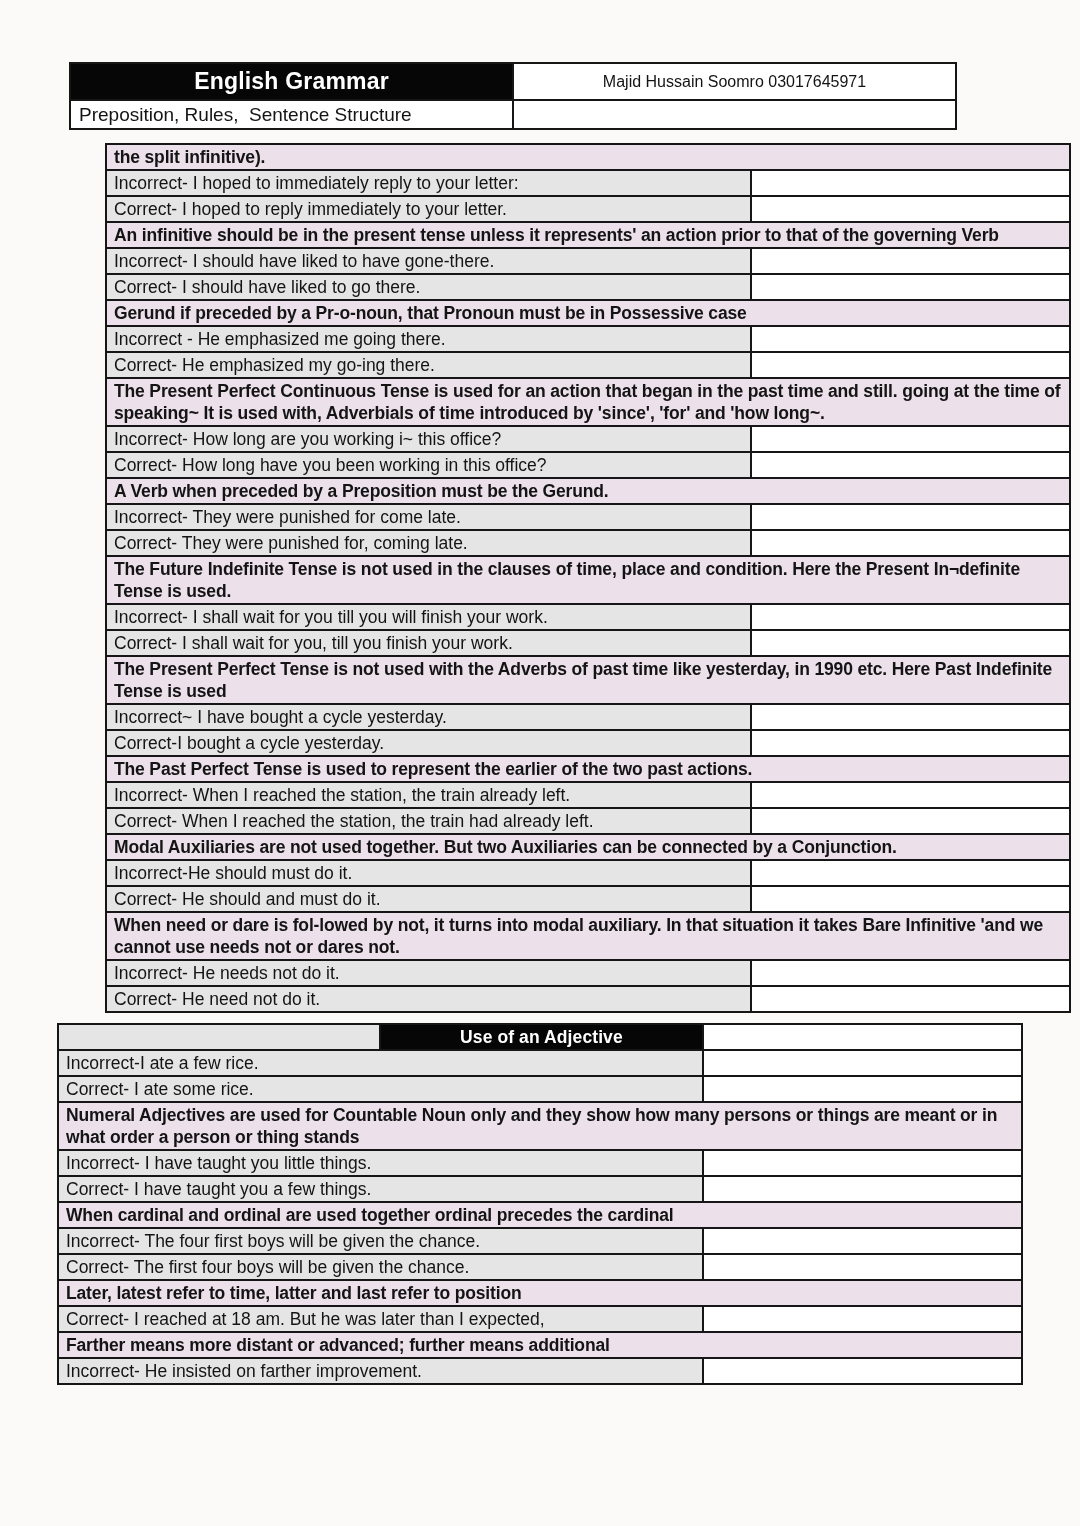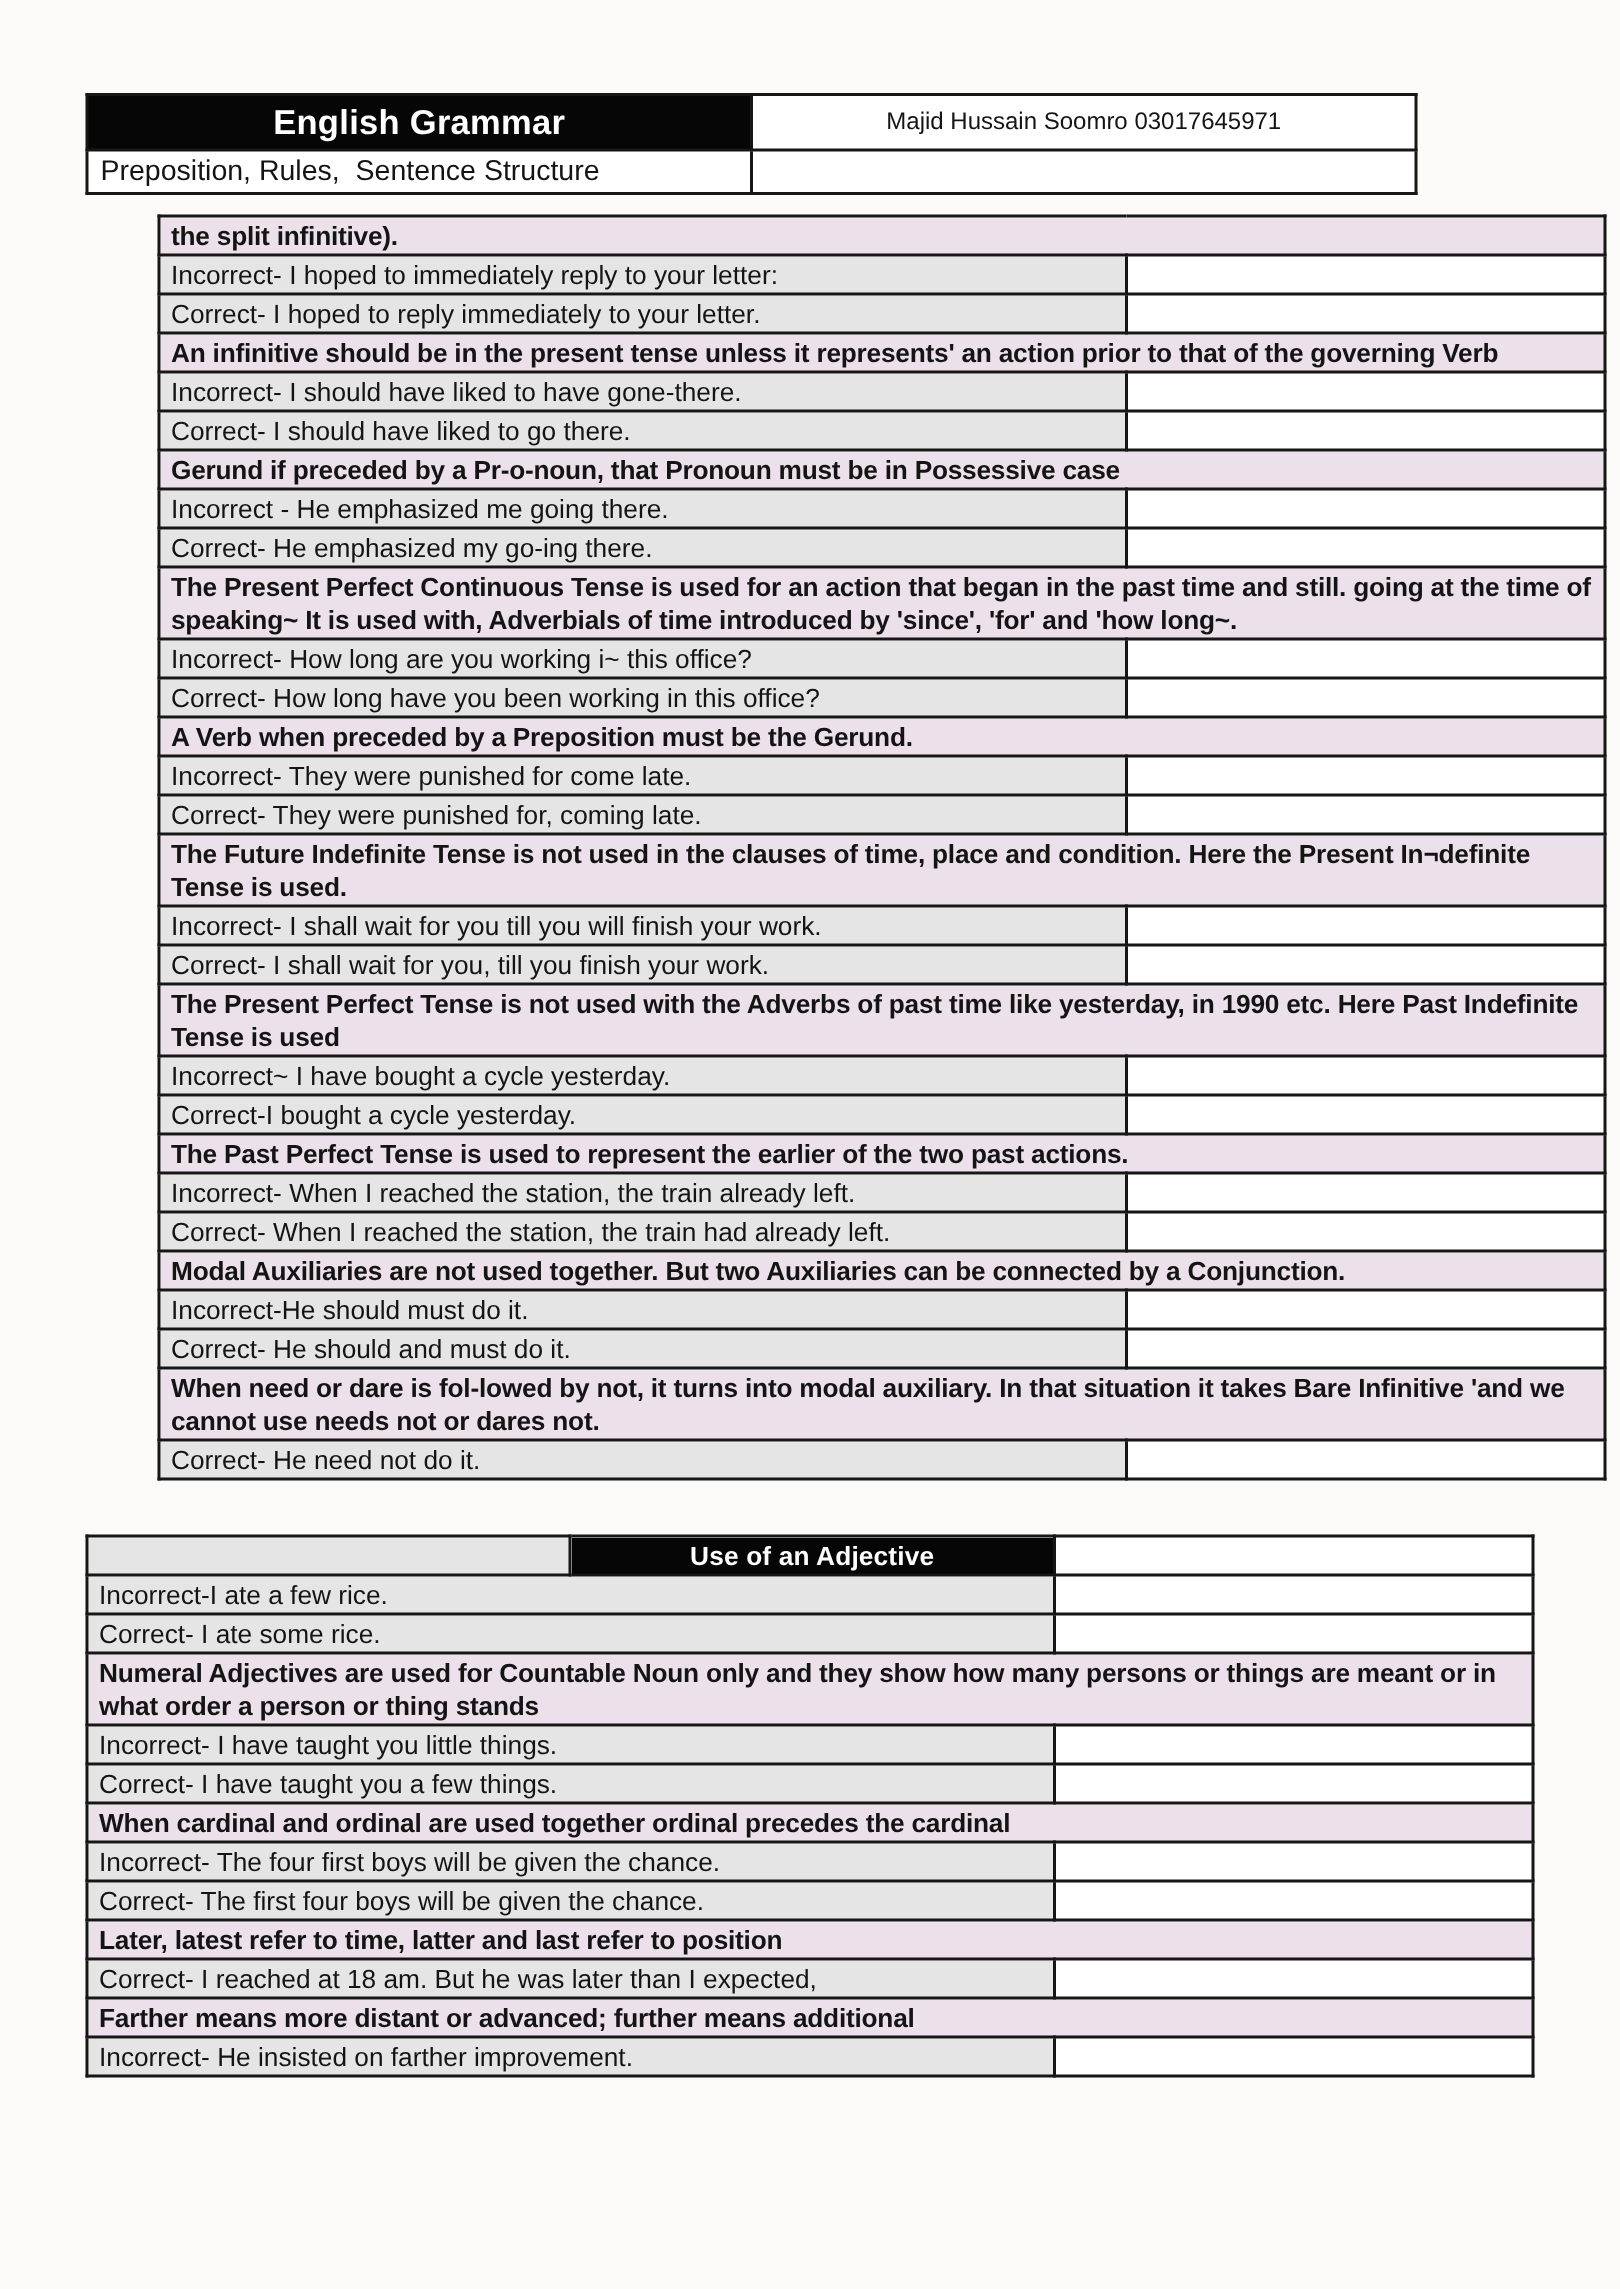--- a/index.html
+++ b/index.html
@@ -6,21 +6,21 @@
   body {
     width:1080px; height:1526px;
     background:#fbfaf9;
     font-family:"Liberation Sans", sans-serif;
     color:#141414;
   }
   .sheet { position:relative; width:1080px; height:1526px; overflow:hidden; }
 
   
   .hdr-table {
-    position:absolute; left:57px; top:62px; width:888px;
+    position:absolute; left:69px; top:62px; width:888px;
     border-collapse:collapse; table-layout:fixed;padding-left:34px;
   }
   .hdr-table td { border:2px solid #161616; background:#ffffff; }
   .hdr-title-cell {
     background:#060606 !important; color:#ffffff;
     font-weight:bold; font-size:23px; text-align:center;
     height:33px; letter-spacing:0.2px;
   }
   .hdr-author-cell { text-align:center; font-size:16px; height:33px; }
   .hdr-sub-cell { font-size:19px; padding:1px 8px; height:25px; white-space:pre-wrap; }
@@ -180,20 +180,24 @@
           <td class="note-cell" colspan="1"></td>
         </tr>
         <tr>
           <td class="ex-cell" colspan="2">Correct- He should and must do it.</td>
           <td class="note-cell" colspan="1"></td>
         </tr>
         <tr>
           <td class="rule-cell" colspan="3">When need or dare is fol-lowed by not, it turns into modal auxiliary. In that situation it takes Bare Infinitive 'and we cannot use needs not or dares not.</td>
         </tr>
         <tr>
+          <td class="ex-cell" colspan="2">Incorrect- He needs not do it.</td>
+          <td class="note-cell" colspan="1"></td>
+        </tr>
+        <tr>
           <td class="ex-cell" colspan="2">Correct- He need not do it.</td>
           <td class="note-cell" colspan="1"></td>
         </tr>
       </tbody>
   </table>
 
   <table class="main-table" id="table2">
     <colgroup>
         <col style="width:33.4%">
         <col style="width:33.5%">

